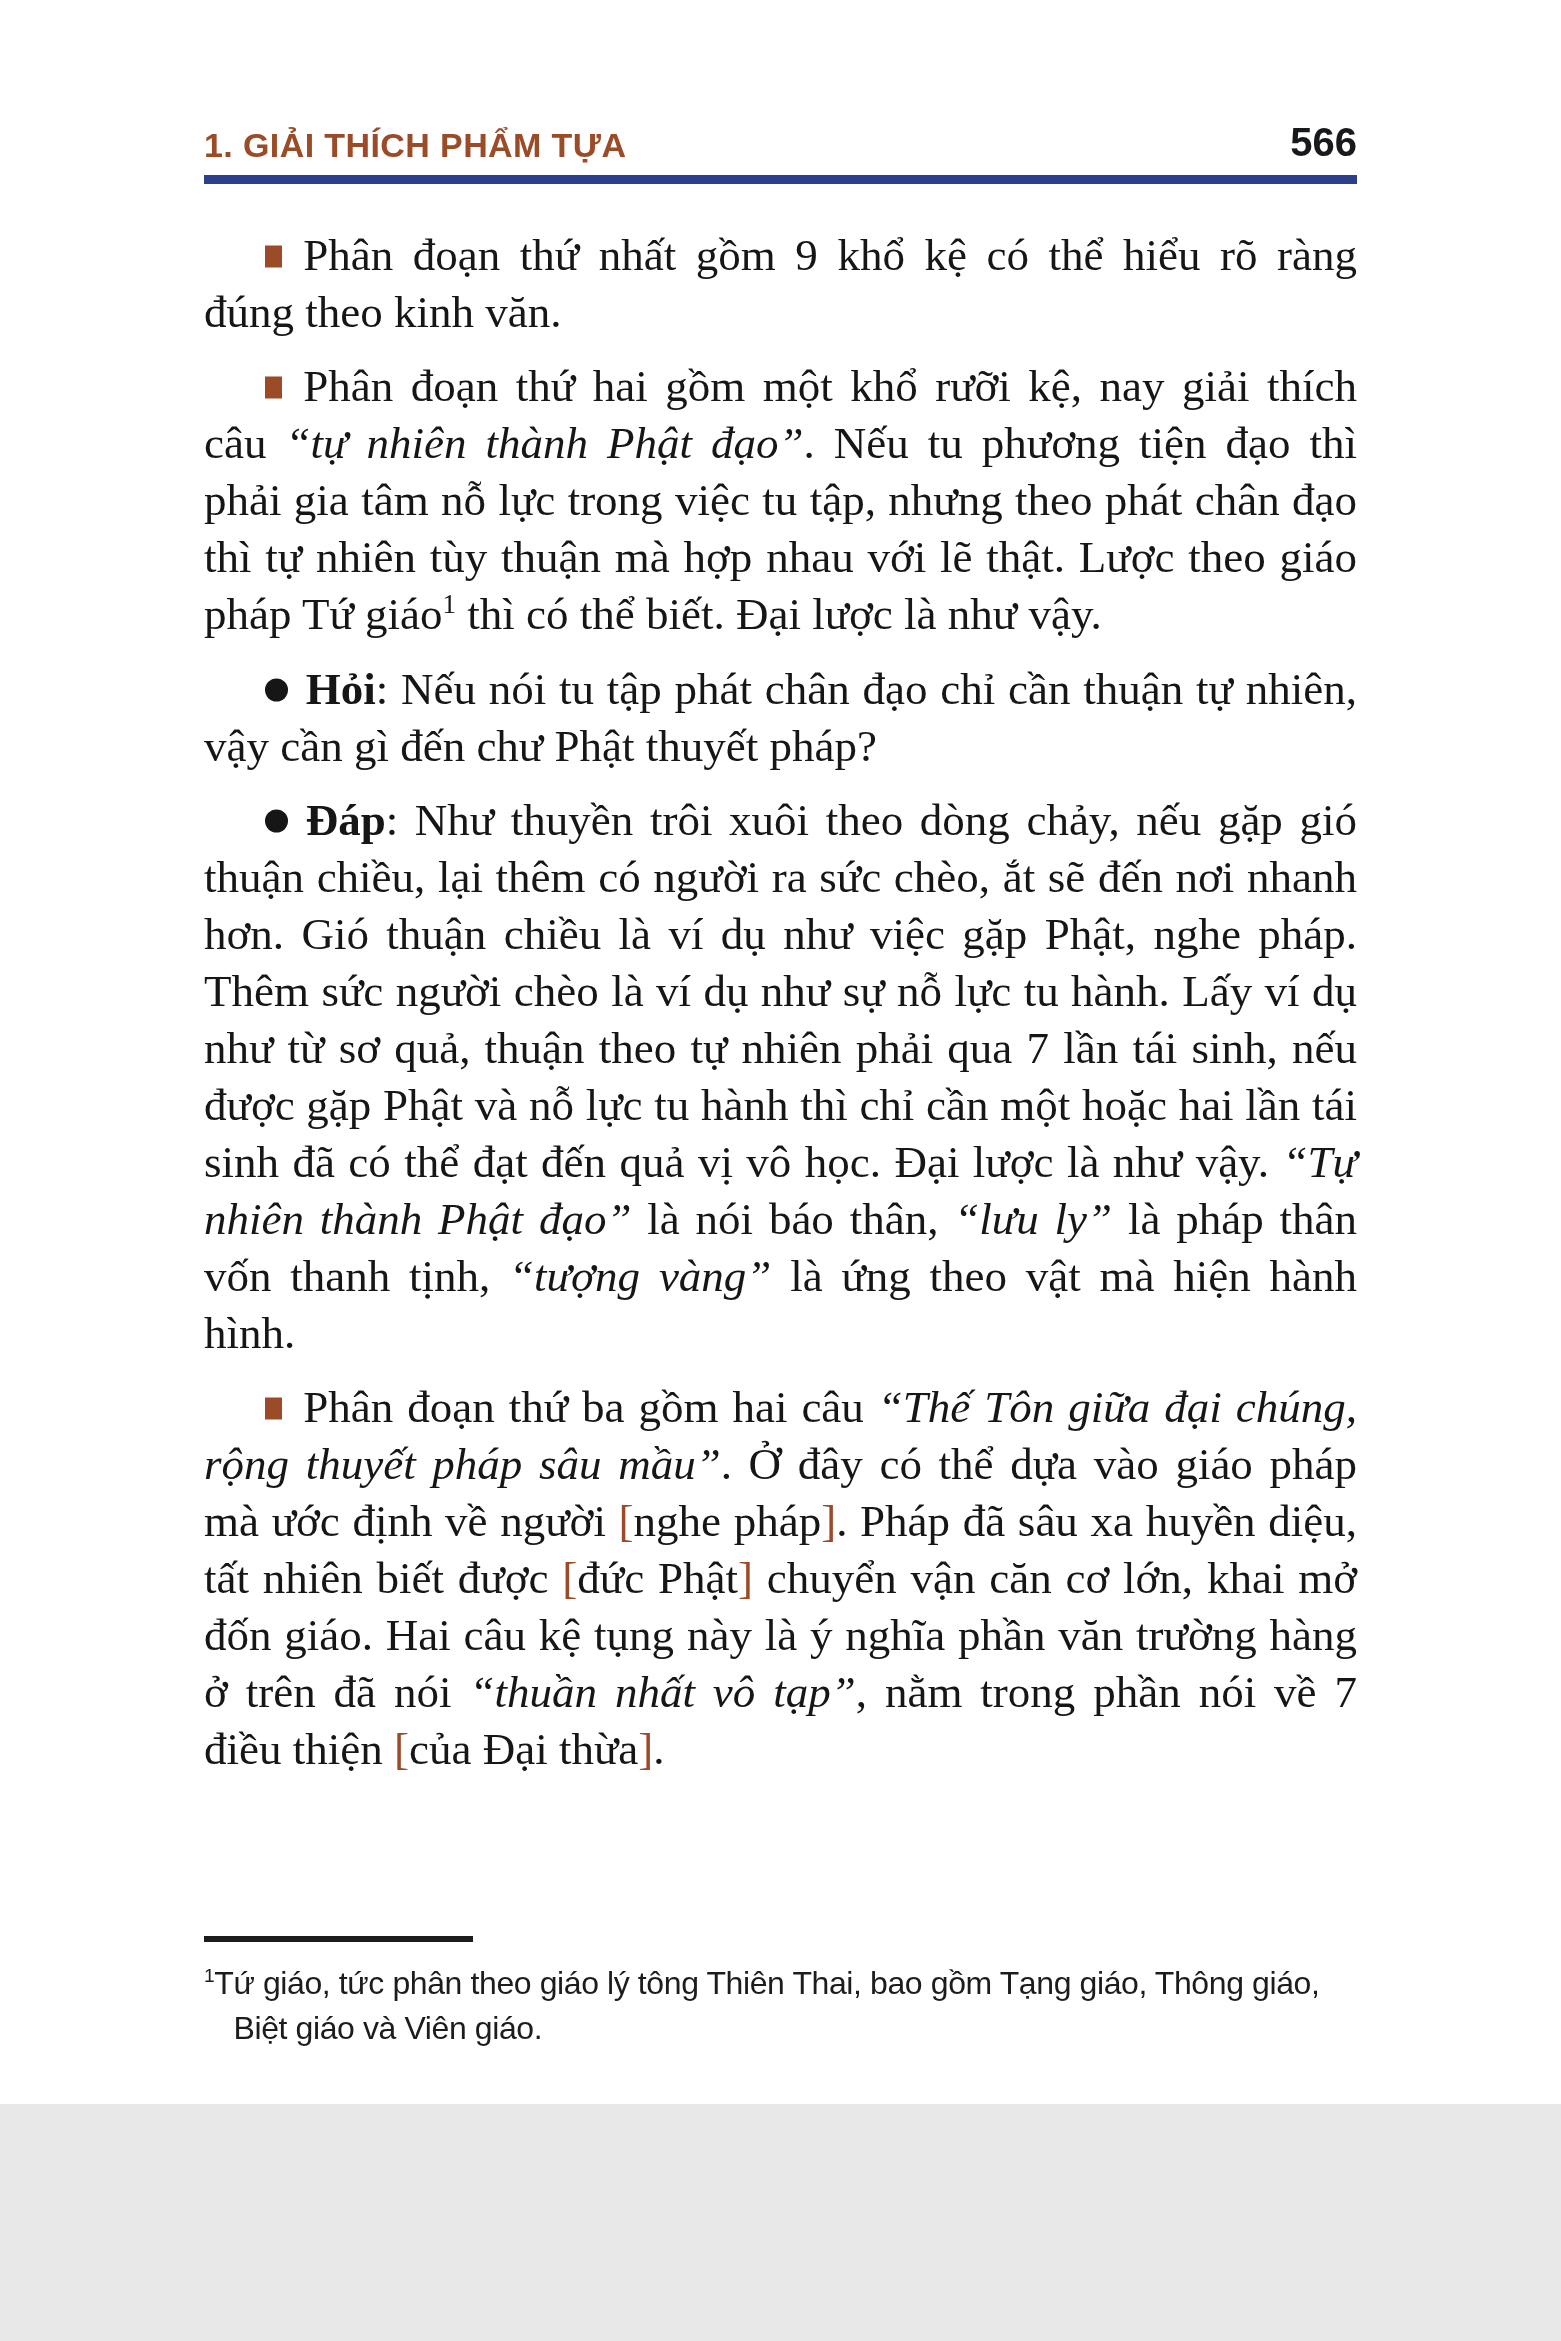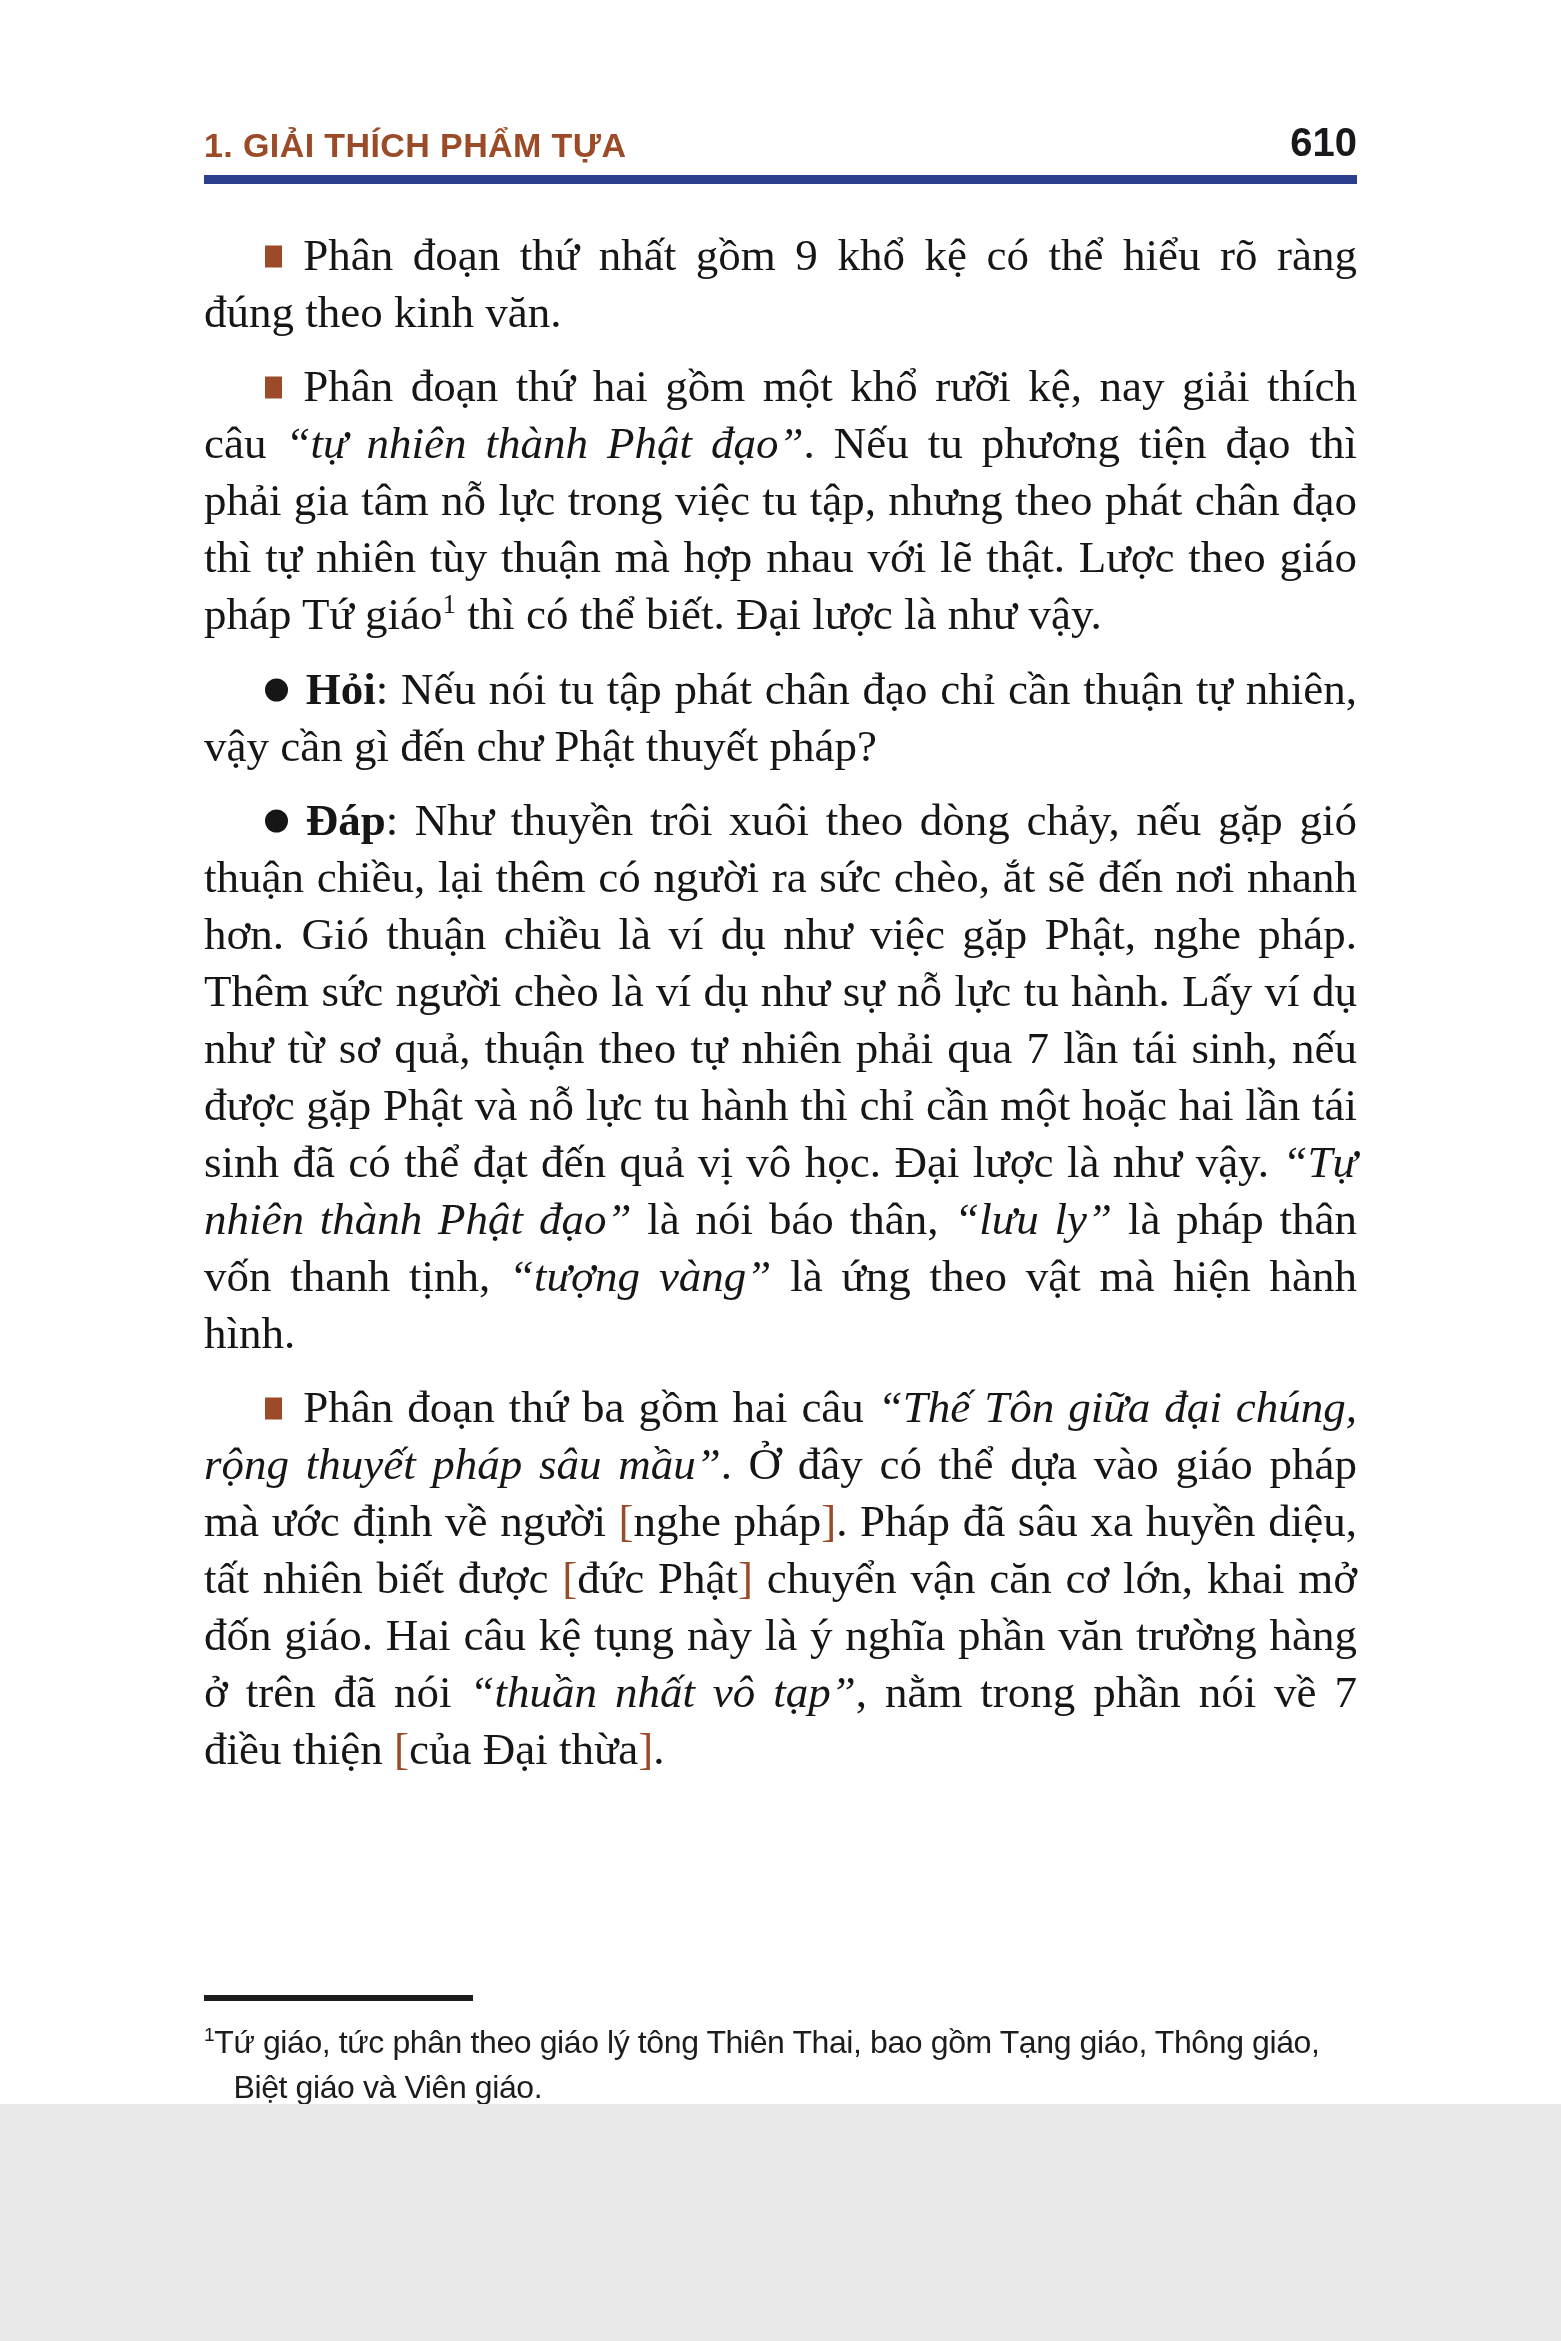--- a/index.html
+++ b/index.html
@@ -79,21 +79,21 @@
   }
   .para b { font-weight: bold; }
   .para i { }
   .para sup { font-size: 60%; vertical-align: super; line-height: 0; }
   .bracket { color: var(--accent, #9b4b27); }
   
   .footnote-block {
     position: absolute;
     left: 204px;
     right: 204px;
-    top: 1995px;
+    top: 1936px;
   }
   .footnote-rule {
     width: 269px;
     height: 6px;
     background: #1c1c1c;
     margin-bottom: 19px;
   }
   .footnote {
     font-family: "Liberation Sans", sans-serif;
     font-size: 32px;
@@ -107,21 +107,21 @@
   .footnote sup { font-size: 60%; vertical-align: super; line-height: 0; }
 </style>
 </head>
 <body>
 
 <div class="page">
 
   <div class="header">
     <div class="header-row">
       <span class="running-head">1. GIẢI THÍCH PHẨM TỰA</span>
-      <span class="page-number">610</span>
+      <span class="page-number">566</span>
     </div>
     <div class="header-rule"></div>
   </div>
 
   <div class="body-block">
       <p class="para bulleted"><span class="bullet-square"></span><span>Phân đoạn thứ nhất gồm 9 khổ kệ có thể hiểu rõ ràng đúng theo kinh văn.</span></p>
       <p class="para bulleted"><span class="bullet-square"></span><span>Phân đoạn thứ hai gồm một khổ rưỡi kệ, nay giải thích câu </span><i>“tự nhiên thành Phật đạo”</i><span>. Nếu tu phương tiện đạo thì phải gia tâm nỗ lực trong việc tu tập, nhưng theo phát chân đạo thì tự nhiên tùy thuận mà hợp nhau với lẽ thật. Lược theo giáo pháp Tứ giáo</span><sup>1</sup><span> thì có thể biết. Đại lược là như vậy.</span></p>
       <p class="para bulleted"><span class="bullet-dot"></span><b>Hỏi</b><span>: Nếu nói tu tập phát chân đạo chỉ cần thuận tự nhiên, vậy cần gì đến chư Phật thuyết pháp?</span></p>
       <p class="para bulleted"><span class="bullet-dot"></span><b>Đáp</b><span>: Như thuyền trôi xuôi theo dòng chảy, nếu gặp gió thuận chiều, lại thêm có người ra sức chèo, ắt sẽ đến nơi nhanh hơn. Gió thuận chiều là ví dụ như việc gặp Phật, nghe pháp. Thêm sức người chèo là ví dụ như sự nỗ lực tu hành. Lấy ví dụ như từ sơ quả, thuận theo tự nhiên phải qua 7 lần tái sinh, nếu được gặp Phật và nỗ lực tu hành thì chỉ cần một hoặc hai lần tái sinh đã có thể đạt đến quả vị vô học. Đại lược là như vậy. </span><i>“Tự nhiên thành Phật đạo”</i><span> là nói báo thân, </span><i>“lưu ly”</i><span> là pháp thân vốn thanh tịnh, </span><i>“tượng vàng”</i><span> là ứng theo vật mà hiện hành hình.</span></p>
       <p class="para bulleted"><span class="bullet-square"></span><span>Phân đoạn thứ ba gồm hai câu </span><i>“Thế Tôn giữa đại chúng, rộng thuyết pháp sâu mầu”</i><span>. Ở đây có thể dựa vào giáo pháp mà ước định về người </span><span class="bracket">[</span><span>nghe pháp</span><span class="bracket">]</span><span>. Pháp đã sâu xa huyền diệu, tất nhiên biết được </span><span class="bracket">[</span><span>đức Phật</span><span class="bracket">]</span><span> chuyển vận căn cơ lớn, khai mở đốn giáo. Hai câu kệ tụng này là ý nghĩa phần văn trường hàng ở trên đã nói </span><i>“thuần nhất vô tạp”</i><span>, nằm trong phần nói về 7 điều thiện </span><span class="bracket">[</span><span>của Đại thừa</span><span class="bracket">]</span><span>.</span></p>

